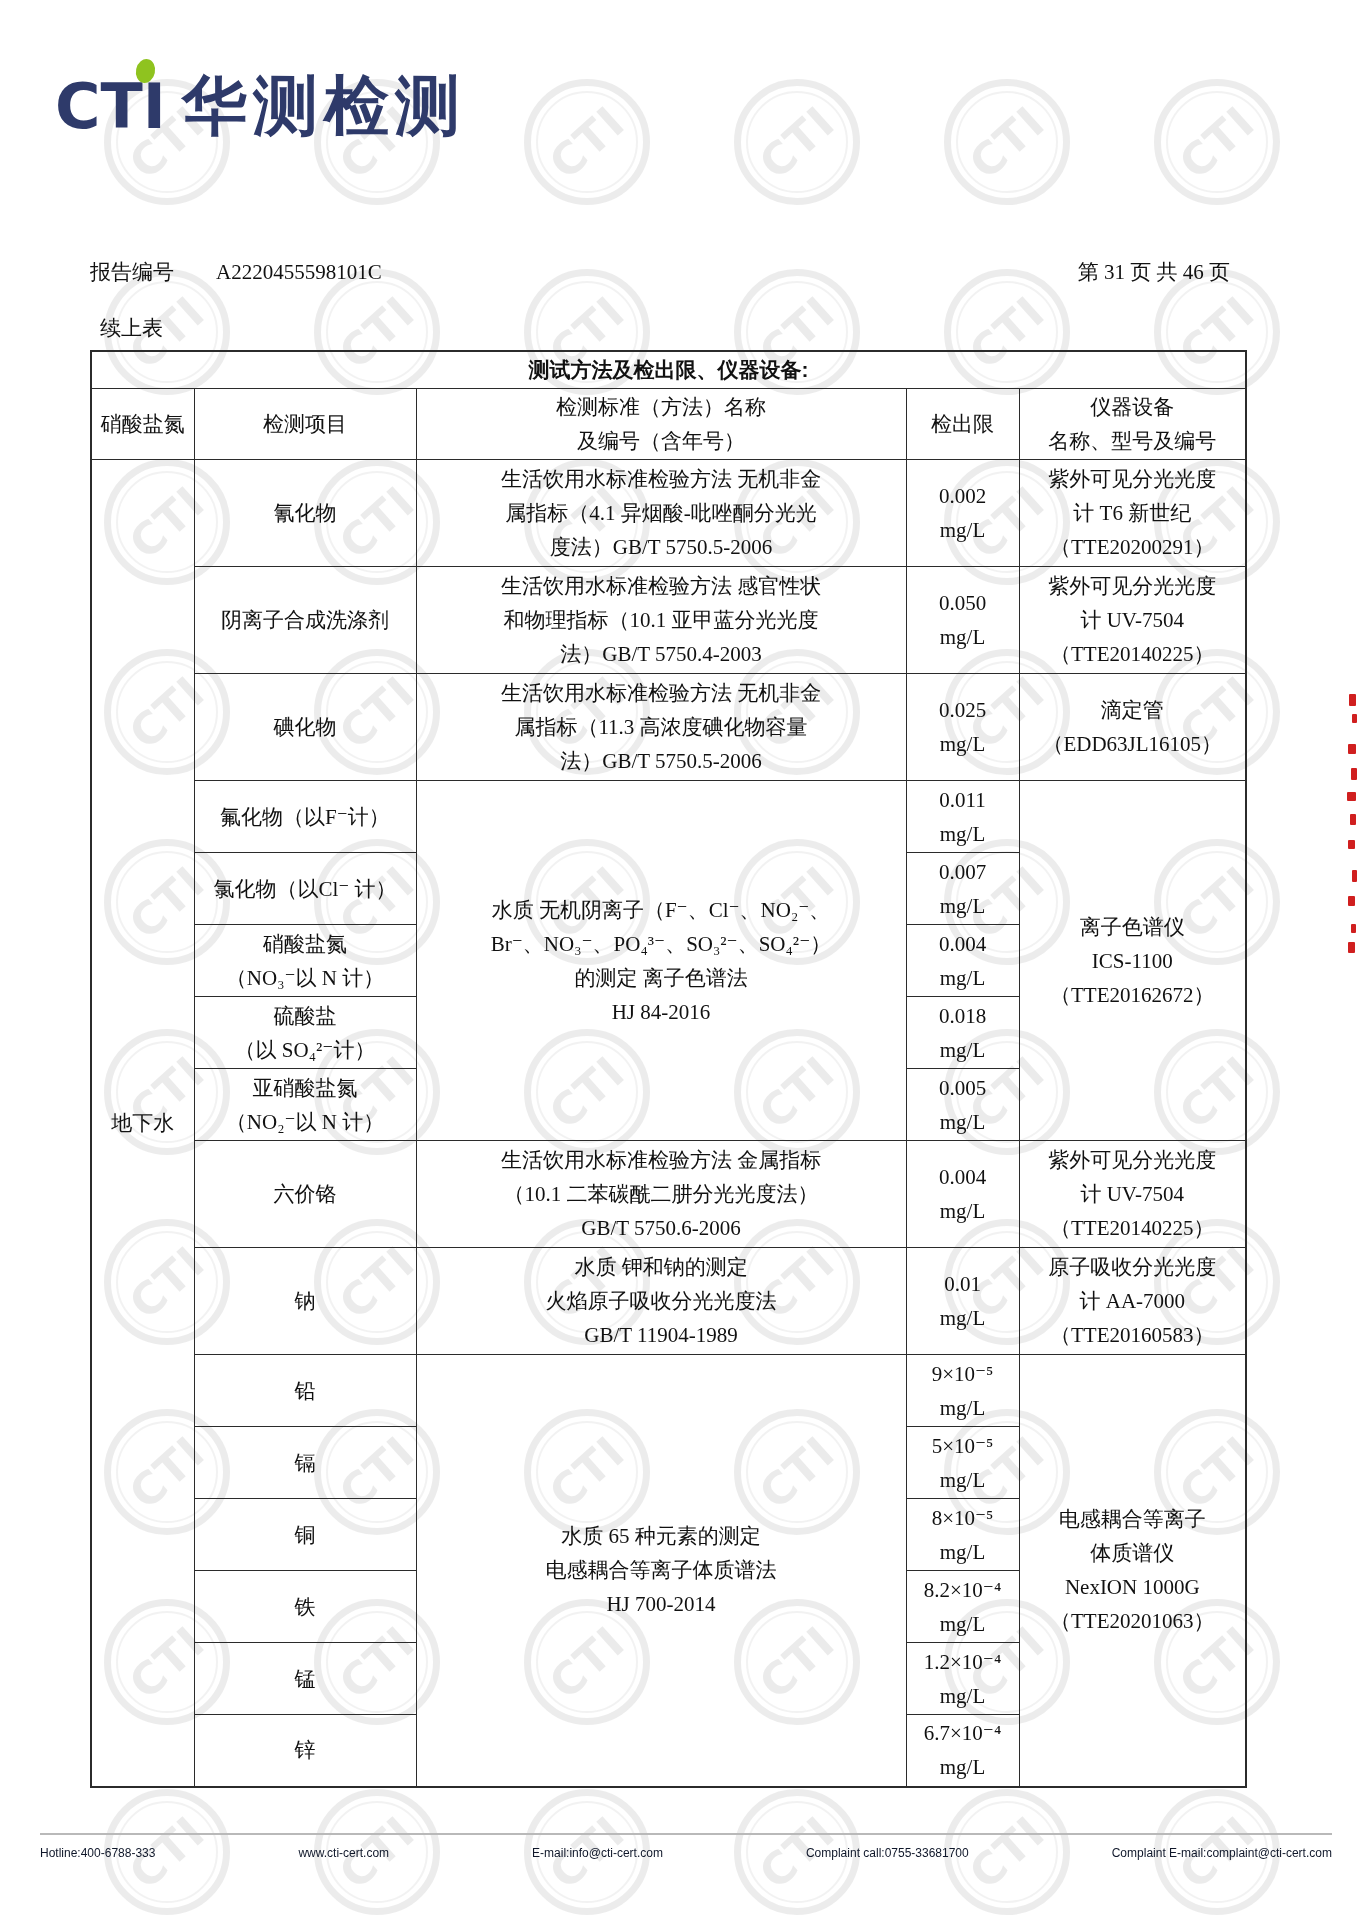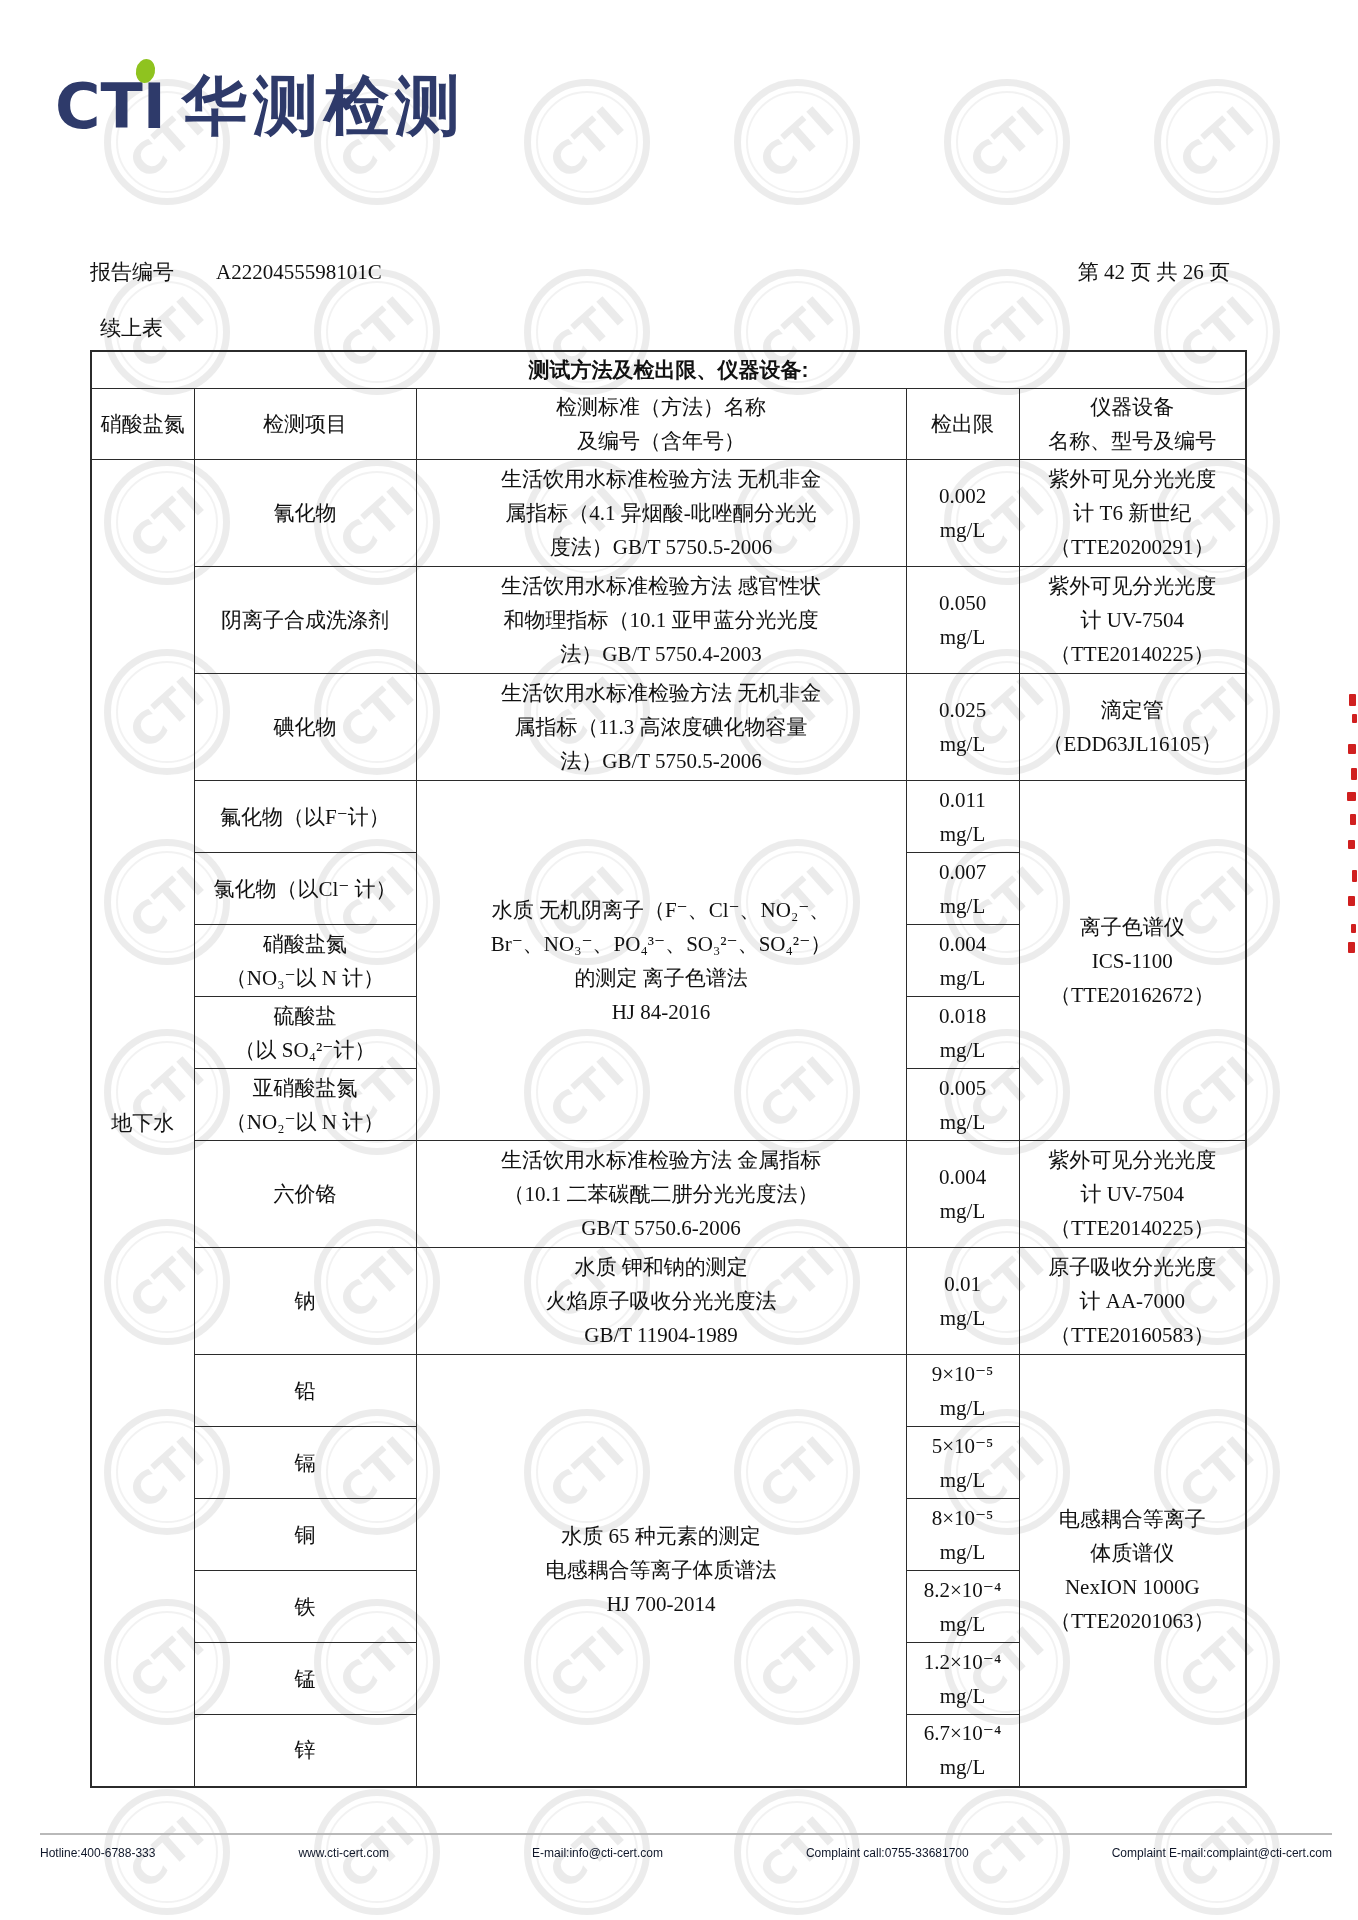--- a/index.html
+++ b/index.html
@@ -274,21 +274,21 @@
       <span class="dot"></span>
     </div>
     <div class="brand">华测检测</div>
   </div>
 
 
   <div class="report-line">
     <span>报告编号</span>
     <span class="num">A2220455598101C</span>
     <span class="spacer"></span>
-    <span>第 42 页 共 26 页</span>
+    <span>第 31 页 共 46 页</span>
   </div>
 
   <div class="continued">续上表</div>
 
   <table class="methods">
     <colgroup>
       <col style="width:103px">
         <col style="width:222px">
         <col style="width:490px">
       <col style="width:113px">

